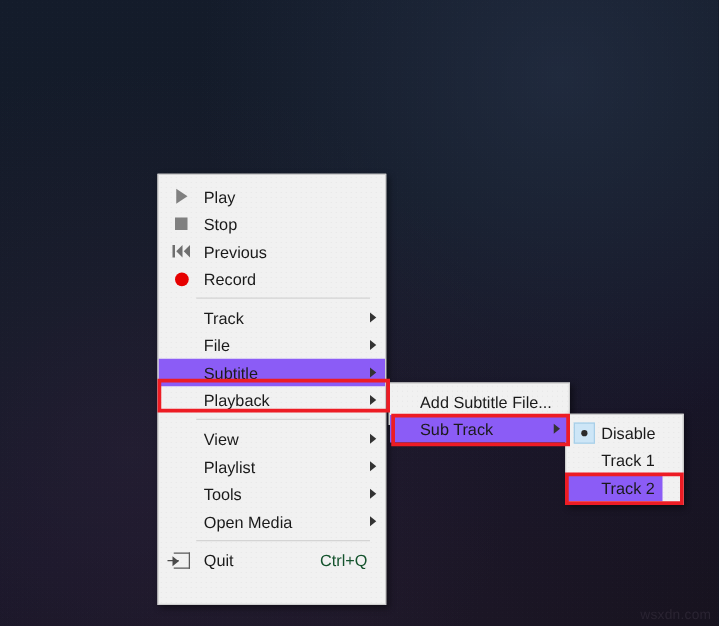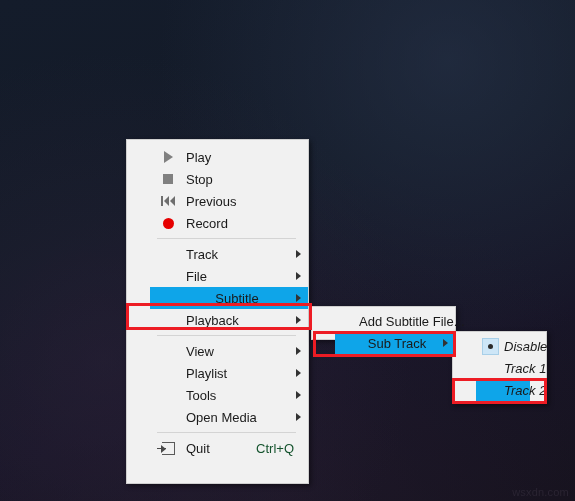--- a/index.html
+++ b/index.html
@@ -46,32 +46,31 @@
     background-image:radial-gradient(rgba(0,0,0,0.045) 0.5px, rgba(0,0,0,0) 0.6px);
     background-size:4px 4px;
   }
   .mi{
     position:relative;
     display:flex;align-items:center;
     height:22px;
     padding:0 0 0 0;
     white-space:nowrap;
     z-index:1;
-    margin-left:23px;
   }
   .mi .ico{
     width:36px;min-width:36px;
     display:flex;align-items:center;justify-content:center;
   }
   .mi .lbl{flex:1;font-size:13px;line-height:1;}
   .mi .accel{padding-right:14px;font-size:13px;color:#14532d;}
   .mi .arrow{
     width:20px;min-width:20px;display:flex;align-items:center;justify-content:center;
   }
-  .mi.hl{background:#0ea5e9;text-align:center;}
+  .mi.hl{background:#8b5cf6;}
   .sep{height:1px;background:#d4d4d4;margin:4px 12px 4px 30px;position:relative;z-index:1;}
 
   
   .tri{
     width:0;height:0;
     border-left:5px solid #333;
     border-top:4px solid transparent;
     border-bottom:4px solid transparent;
   }
 
@@ -101,21 +100,21 @@
     position:absolute;
     border:3px solid #ed1c24;
     box-sizing:border-box;
     z-index:40;
     pointer-events:none;
   }
 
   
   #menu-main   {left:126px;top:139px;width:183px;height:345px;padding:6px 0 5px 0;}
   #menu-sub    {left:311px;top:306px;width:145px;height:34px;padding:3px 0 3px 0;}
-  #menu-track  {left:452px;top:331px;width:95px;height:73px;padding:3px 16px 3px 0;font-style:italic;}
+  #menu-track  {left:452px;top:331px;width:95px;height:73px;padding:3px 16px 3px 0;}
 
   #menu-sub .mi .ico{width:24px;min-width:24px;}
   #menu-sub .mi .lbl{padding-left:0;}
   #menu-track .mi .ico{width:28px;min-width:28px;}
 </style>
 </head>
 <body>
 
 <div id="desktop"></div>
 <div class="watermark">wsxdn.com</div>

